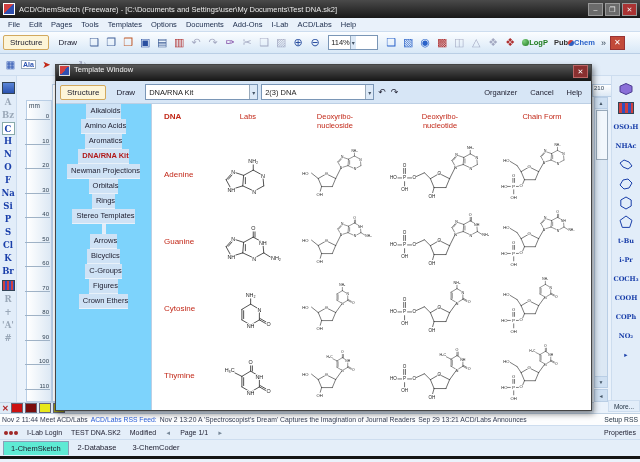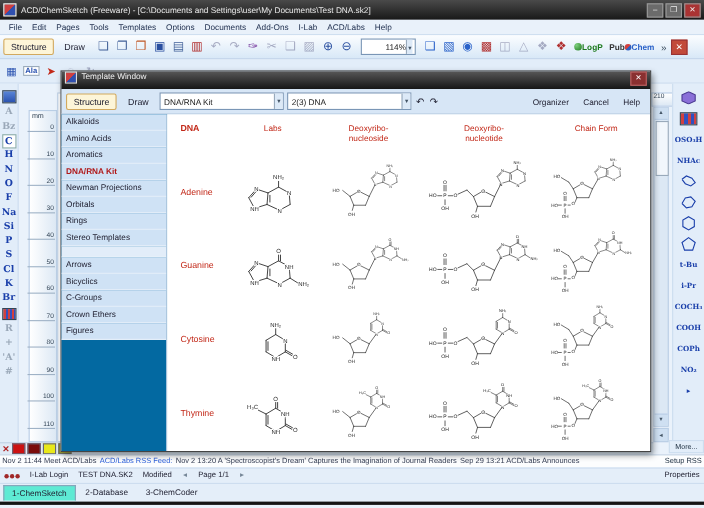--- a/index.html
+++ b/index.html
@@ -23,21 +23,21 @@
     background:linear-gradient(#fbfdff,#d8e8f7);border-bottom:1px solid #b9cee5;
     display:flex;align-items:center;padding:0 3px;box-sizing:border-box;gap:2px;}
   .mode-btn{font-family:"Liberation Sans",sans-serif;font-size:8px;color:#223;background:transparent;border:1px solid transparent;
     padding:2px 6px;border-radius:2px;}
   .mode-btn.active{background:#fdf5d8;border:1px solid #d2a95e;}
   .tb-icon{width:16px;height:15px;display:inline-flex;align-items:center;justify-content:center;
     font-size:11px;line-height:15px;flex:none;}
   .tb-icon.disabled{opacity:.38;}
   .tb-group{display:flex;align-items:center;gap:1px;}
   .zoom-combo{display:inline-flex;align-items:center;background:#fff;border:1px solid #7a96b6;height:13px;
-    font-size:7.5px;color:#222;padding:0 2px;margin:0 3px;width:44px;justify-content:flex-end;}
+    font-size:7.5px;color:#222;padding:0 2px;margin:0 3px;width:44px;justify-content:flex-start;}
   .zoom-combo .dd{font-size:6px;color:#456;background:#dce9f7;border-left:1px solid #9ab;height:100%;display:flex;align-items:center;padding:0 1px;}
   .tb-text{display:inline-flex;align-items:center;gap:0;font-size:7.5px;font-weight:bold;flex:none;padding:0 2px;}
   .logp-dot{width:7px;height:7px;border-radius:50%;background:radial-gradient(circle at 30% 30%,#7fd07f,#1d7a1d);display:inline-block;}
   .pc-dot{width:6px;height:6px;border-radius:50%;background:linear-gradient(135deg,#d04040 50%,#3060c0 50%);display:inline-block;}
   .overflow{font-size:9px;color:#345;padding:0 2px;}
   .tb-close{width:13px;height:12px;background:#c24a3a;color:#fff;font-size:8px;line-height:12px;text-align:center;border:1px solid #933;}
   .toolbar2{position:absolute;left:0;top:54px;width:640px;height:22px;background:#e2edf9;border-bottom:1px solid #cdddef;
     display:flex;align-items:center;padding:0 3px;gap:3px;box-sizing:border-box;}
   .t2-icon{font-size:10px;width:15px;height:14px;display:inline-flex;align-items:center;justify-content:center;}
   .ala{font-size:7px;font-weight:bold;color:#2a52b0;border:1px solid #9ab;padding:0 1px;background:#fff;}
@@ -82,21 +82,21 @@
   .tw-title{color:#f0f0f0;font-size:7.5px;flex:1;}
   .tw-close{color:#fff;background:#8a3030;border:1px solid #b66;width:13px;height:11px;font-size:7px;line-height:11px;text-align:center;}
   .tw-toolbar{height:22px;background:#d7e6f6;border-bottom:1px solid #bccfe4;display:flex;align-items:center;
     padding:0 4px;gap:3px;flex:none;}
   .tw-combo{display:inline-flex;align-items:center;justify-content:space-between;background:#fff;border:1px solid #7a96b6;
     height:14px;font-size:7.5px;color:#222;padding:0 0 0 3px;width:108px;}
   .tw-combo .dd{font-size:6px;color:#456;background:#dce9f7;border-left:1px solid #9ab;height:100%;display:flex;align-items:center;padding:0 2px;}
   .tw-nav{font-size:9px;color:#223;padding:0 1px;}
   .tw-btn{font-size:7.5px;color:#223;padding:0 5px;}
   .tw-body{flex:1;display:flex;min-height:0;}
-  .tw-list{width:95px;background:#0369a1;border-right:1px solid #bccfe4;flex:none;display:flex;flex-direction:column;}
+  .tw-list{width:95px;background:#7dd3fc;border-right:1px solid #bccfe4;flex:none;display:flex;flex-direction:column;align-items:center;}
   .tw-li{font-size:7.5px;color:#223;height:14px;line-height:14px;padding-left:4px;border-bottom:1px solid #e8f1fa;background:#cfe2f5;}
   .tw-li.sel{color:#b01818;font-weight:bold;}
   .tw-li.spacer{height:9px;background:#e2edf9;}
   .tw-content{flex:1;background:#fff;overflow:hidden;display:grid;
     grid-template-columns:56px 72px 102px 108px 96px;grid-template-rows:34px 67px 67px 67px 67px;padding:3px 0 0 4px;box-sizing:border-box;}
   .th{color:#c22818;font-size:7.5px;text-align:center;padding-top:6px;line-height:8.5px;}
   .th.bold{font-weight:bold;font-size:8px;text-align:left;padding-left:8px;}
   .rowlabel{color:#c22818;font-size:8px;display:flex;align-items:center;padding-left:8px;}
   .molcell{display:flex;align-items:center;justify-content:center;}
   .mol line{stroke:#3c3c3c;stroke-width:1;stroke-linecap:round;fill:none;}
@@ -353,22 +353,22 @@
           <div class="tw-li">Aromatics</div>
           <div class="tw-li sel">DNA/RNA Kit</div>
           <div class="tw-li">Newman Projections</div>
           <div class="tw-li">Orbitals</div>
           <div class="tw-li">Rings</div>
           <div class="tw-li">Stereo Templates</div>
           <div class="tw-li spacer"></div>
           <div class="tw-li">Arrows</div>
           <div class="tw-li">Bicyclics</div>
           <div class="tw-li">C-Groups</div>
+          <div class="tw-li">Figures</div>
           <div class="tw-li">Crown Ethers</div>
-          <div class="tw-li">Figures</div>
         </div>
       <div class="tw-content" id="tw-content">
           <div class="th bold">DNA</div>
           <div class="th">Labs</div>
           <div class="th">Deoxyribo-<br>nucleoside</div>
           <div class="th">Deoxyribo-<br>nucleotide</div>
           <div class="th">Chain Form</div>
           <div class="rowlabel">Adenine</div>
           <div class="molcell">
             <svg class="mol" viewBox="0 0 80 56" width="70" height="49">

